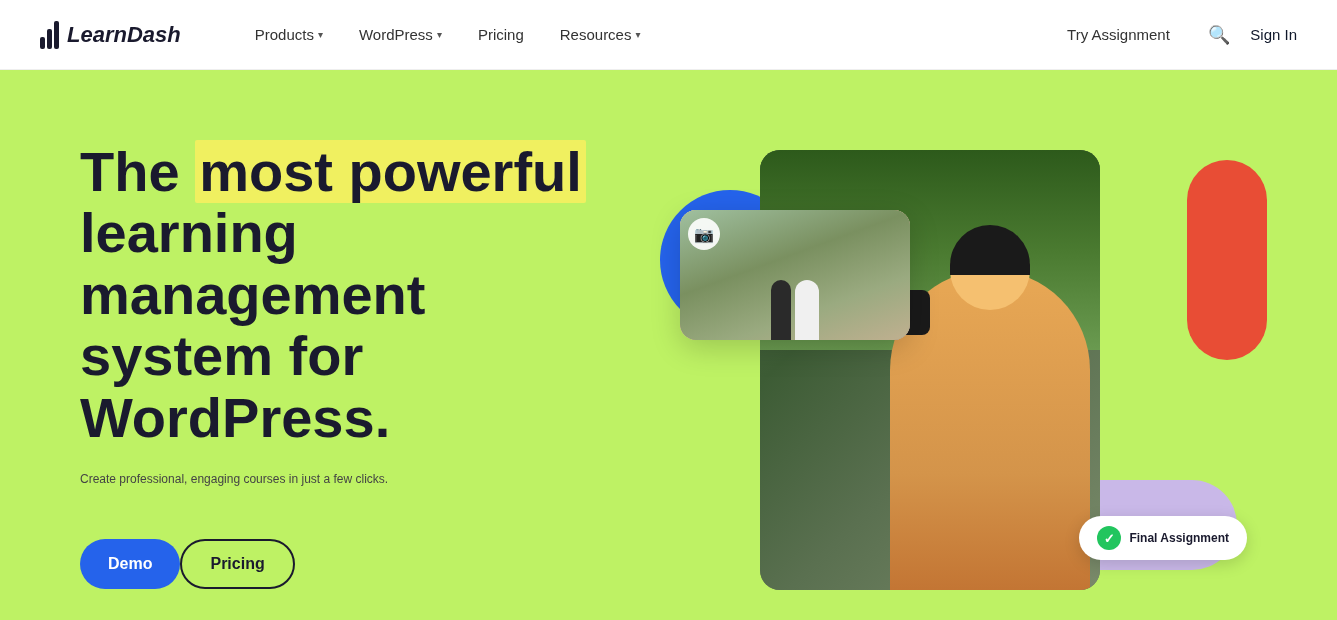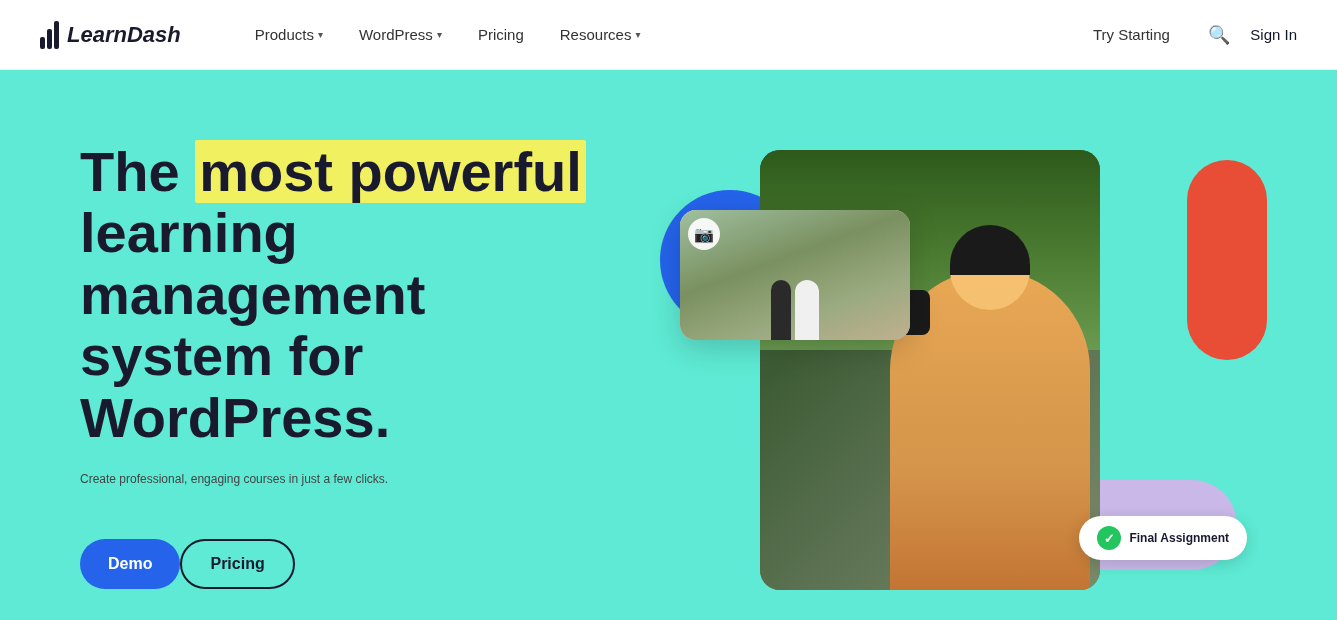--- a/index.html
+++ b/index.html
@@ -85,21 +85,21 @@
       cursor: pointer;
     }
 
     
     .hero {
       display: flex;
       align-items: center;
       padding: 40px 40px 0 80px;
       height: 550px;
       position: relative;
-      background: #5eead4;
+      background: #bef264;
     }
     .hero-left {
       flex: 0 0 520px;
       z-index: 2;
     }
     .hero-heading {
       font-size: 56px;
       font-weight: 800;
       line-height: 1.1;
       color: #1a1a2e;
@@ -430,21 +430,21 @@
     <div class="nav-item">
       <span>Pricing</span>
     </div>
     <div class="nav-item">
       <span>Resources</span>
       <span class="chevron">▾</span>
     </div>
   </div>
 
   <div class="nav-right">
-    <span class="try-btn">Try Starting</span>
+    <span class="try-btn">Try Assignment</span>
     <span class="search-icon-btn">🔍</span>
     <span class="signin-btn">Sign In</span>
   </div>
 </nav>
 
 <section class="hero">
   <div class="hero-left">
     <h1 class="hero-heading">
       <span>The </span><span class="highlight">most powerful</span><span> learning management system for WordPress.</span>
     </h1>

